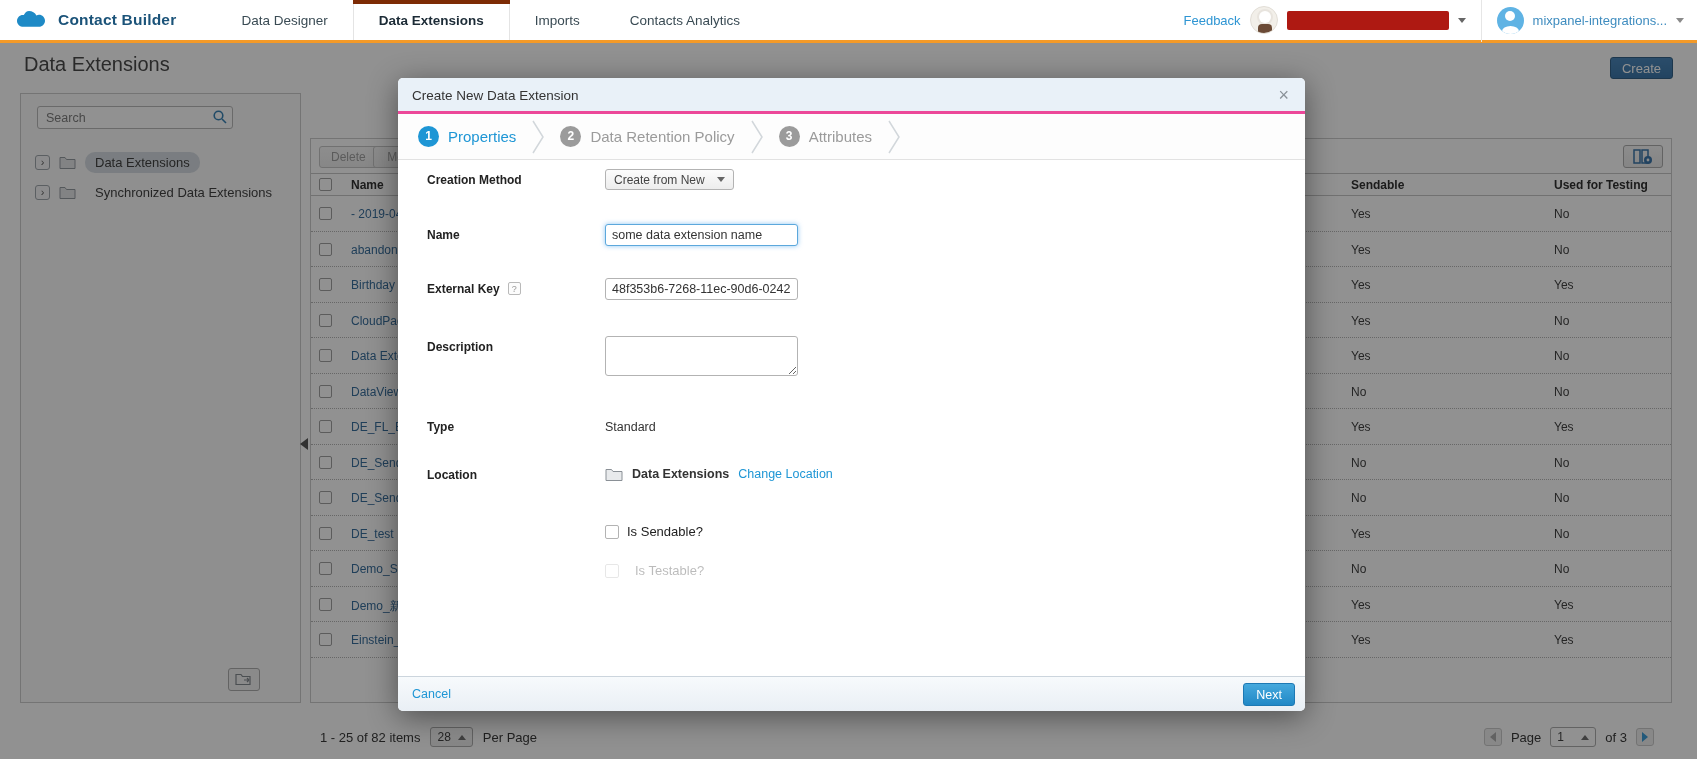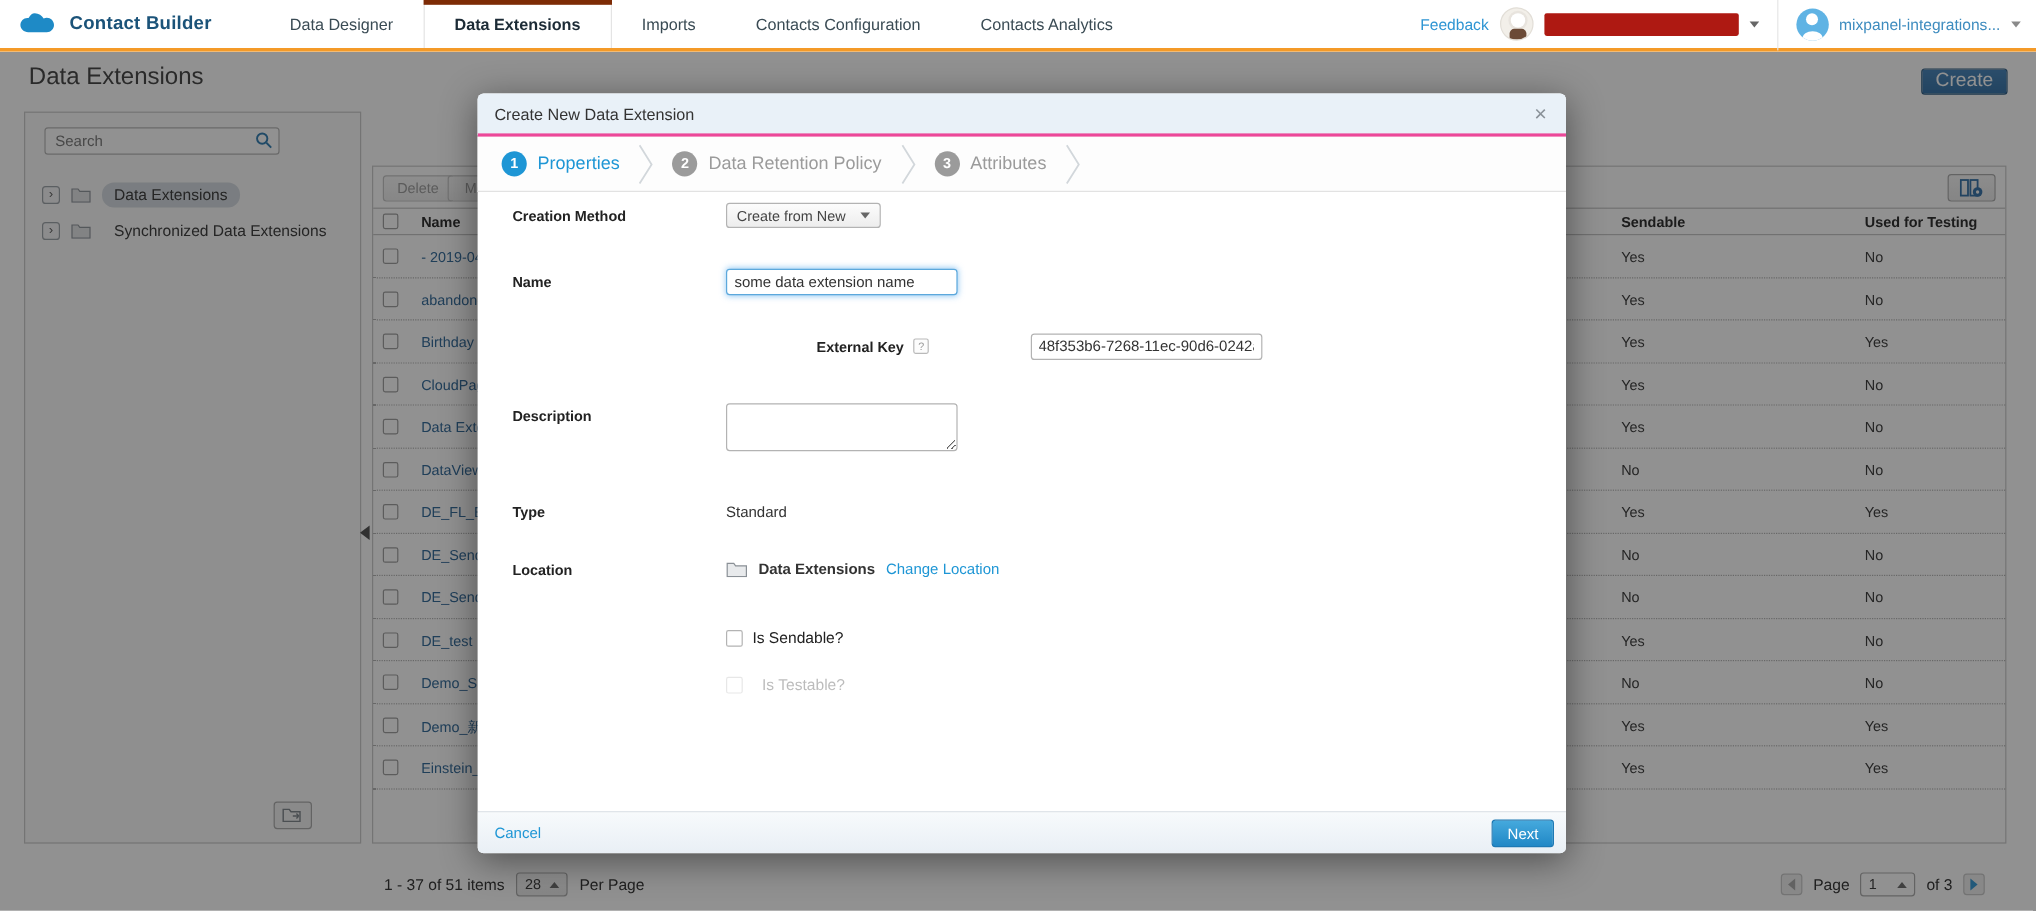--- a/index.html
+++ b/index.html
@@ -26,21 +26,21 @@
   .caret-dn.light { border-top-color:#8a8a8a; }
   .nav-divider { width:1px; height:43px; background:#e6e6e6; margin:0 6px; }
   .user-avatar { width:27px; height:27px; border-radius:50%; background:#5fb3e4; position:relative; overflow:hidden; }
   .user-avatar::before { content:""; position:absolute; top:4px; left:8.5px; width:10px; height:10px; border-radius:50%; background:#fff; }
   .user-avatar::after { content:""; position:absolute; bottom:-3px; left:5px; width:17px; height:11px; border-radius:50% 50% 0 0; background:#fff; }
   .account-name { font-size:13px; color:#3e8cbf; }
 
   
   .page { position:absolute; top:43px; left:0; right:0; bottom:0; background:#fff; }
   .page-title { position:absolute; left:24px; top:10px; font-size:20px; color:#3d3d3d; }
-  .create-btn { position:absolute; right:24px; top:14px; height:22px; padding:0 11px; font-size:16px;
+  .create-btn { position:absolute; right:24px; top:14px; height:22px; padding:0 11px; font-size:13px;
                 color:#fff; background:linear-gradient(#3f7fb6,#2e6da4); border:1px solid #24567f; border-radius:3px; cursor:pointer; }
 
   .sidebar { position:absolute; left:20px; top:50px; width:281px; height:610px; background:#fbfbfb; border:1px solid #c9c9c9; }
   .search-wrap { position:absolute; left:16px; top:12px; width:196px; }
   .search-input { width:100%; height:23px; border:1px solid #b5b5b5; border-radius:3px; padding:0 26px 0 8px; font-size:12.5px; color:#666; background:#fff; font-family:inherit; }
   .search-btn { position:absolute; right:3px; top:3px; width:20px; height:17px; background:none; border:none; cursor:pointer; padding:0; }
   .tree { position:absolute; left:14px; top:58px; right:10px; }
   .tree-row { display:flex; align-items:center; gap:9px; margin-bottom:9px; cursor:pointer; }
   .expander { width:15px; height:15px; flex:0 0 15px; border:1px solid #9aa0a6; border-radius:3px; background:#f5f6f7;
               font-size:11px; color:#555; line-height:13px; text-align:center; cursor:pointer; }
@@ -114,21 +114,21 @@
   .txt.focused { border-color:#5ca8dc; box-shadow:0 0 5px rgba(82,168,236,.65); outline:none; }
   .modal-body textarea { width:193px; height:40px; border:1px solid #b3b3b3; border-radius:3px; resize:both; font-family:inherit; font-size:12.5px; padding:3px 6px; }
   .plain-val { font-size:12.5px; color:#333; padding-top:4px; }
   .loc-wrap { display:flex; align-items:center; gap:9px; padding-top:2px; }
   .loc-name { font-size:12.5px; color:#333; font-weight:bold; }
   .link { font-size:12.5px; color:#1e96d5; cursor:pointer; }
   .chk-row { margin-left:178px; display:flex; align-items:center; gap:8px;margin-top:24px; }
   .chk { width:14px; height:14px; border:1px solid #b3b3b3; border-radius:2px; background:#fff; cursor:pointer; }
   .chk-label { font-size:13px; color:#222; }
   .chk-row.disabled { opacity:0.3;gap:16px; }
-  .mb-cm { margin-bottom:34px; } .mb-name { margin-bottom:32px; } .mb-ek { margin-bottom:18px;justify-content:center; }
+  .mb-cm { margin-bottom:34px; } .mb-name { margin-bottom:32px; } .mb-ek { margin-bottom:18px; }
   .mb-desc { margin-bottom:40px;margin-top:36px; } .mb-type { margin-bottom:30px; } .mb-loc { margin-bottom:42px; } .mb-send { margin-bottom:11px; }
   .modal-footer { position:absolute; left:0; right:0; bottom:0; height:35px; border-top:1px solid #ccd5dd;
                   background:linear-gradient(#f7fafc,#e9eff5); border-radius:0 0 5px 5px; }
   .cancel-link { position:absolute; left:14px; top:0; line-height:35px; font-size:12.5px; color:#1e96d5; cursor:pointer; }
   .next-btn { position:absolute; right:10px; top:6px; height:23px; padding:0 12px; font-size:12.5px; color:#fff;
               background:linear-gradient(#45a9dd,#2188c6); border:1px solid #1d79b4; border-radius:3px; cursor:pointer; }
 </style>
 </head>
 <body>
 
@@ -138,21 +138,20 @@
     <div class="brand">
       <svg width="34" height="22" viewBox="0 0 34 22">
           <path d="M14 2c3.2 0 6 1.8 7.4 4.4.8-.4 1.7-.6 2.6-.6 3.3 0 6 2.7 6 6s-2.7 6-6 6H8.5C5 17.8 2 15.3 2 11.9 2 8.7 4.6 6 7.8 6c.3 0 .7 0 1 .1C10 3.6 11.8 2 14 2z" fill="#1e8ac6"></path>
         </svg>
       <span class="brand-title">Contact Builder</span>
     </div>
     <div class="nav-tabs">
       <div class="nav-tab">Data Designer</div>
       <div class="nav-tab active">Data Extensions</div>
       <div class="nav-tab">Imports</div>
-      <div class="nav-tab">Contacts Configuration</div>
       <div class="nav-tab">Contacts Analytics</div>
     </div>
     <div class="nav-right">
       <span class="feedback">Feedback</span>
       <span class="einstein"></span>
       <span class="redacted"></span>
       <span class="caret-dn"></span>
       <span class="nav-divider"></span>
       <span class="user-avatar"></span>
       <span class="account-name">mixpanel-integrations...</span>
@@ -299,21 +298,21 @@
           <span class="cb"></span>
           <span class="c-name">Einstein_</span>
           <span class="c-send">Yes</span>
           <span class="c-test">Yes</span>
         </div>
         </div>
     </div>
 
     <div class="pagination">
       <div class="pag-left">
-        <span>1 - 37 of 51 items</span>
+        <span>1 - 25 of 82 items</span>
         <span class="pp-box">
           <span>28</span>
           <span class="caret-up"></span>
         </span>
         <span>Per Page</span>
       </div>
       <div class="pag-right">
         <span class="pg-arrow">
             <span class="tri-left"></span>
           </span>

